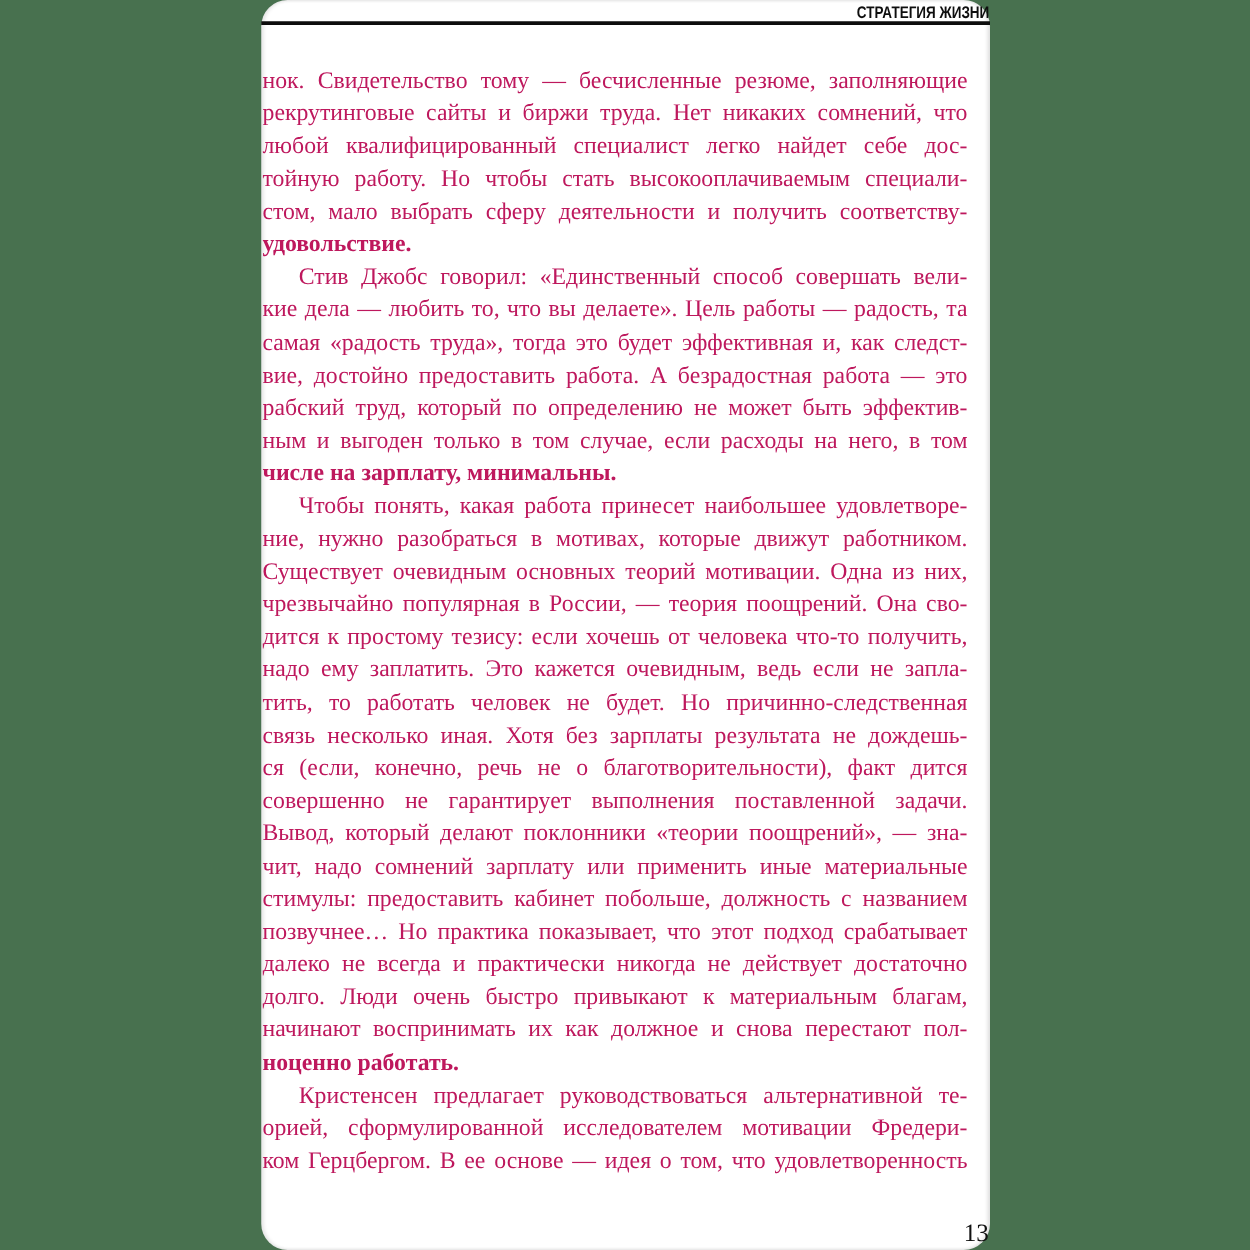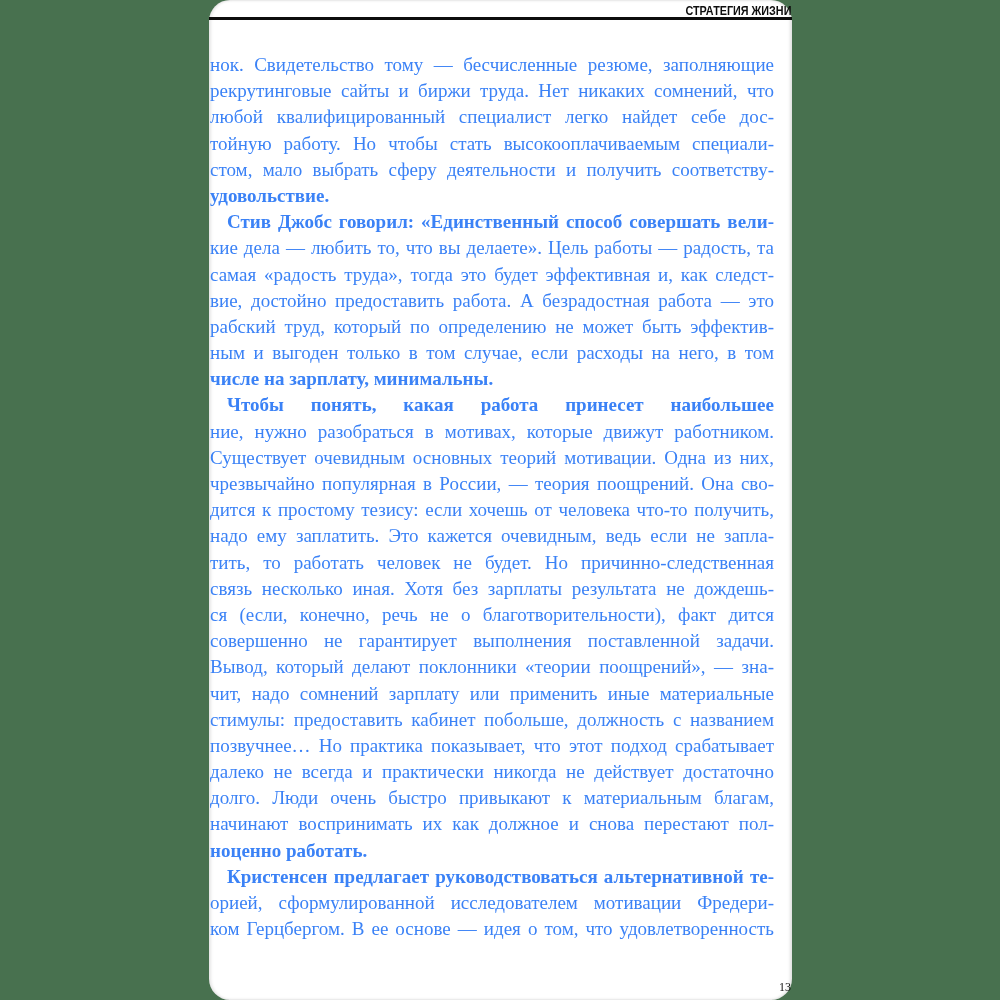--- a/index.html
+++ b/index.html
@@ -51,44 +51,43 @@
     left: 0;
     width: 100%;
     height: 3px;
     background: #0d0d0d;
   }
   .body-text {
     position: absolute;
     top: 52px;
     left: 1px;
     right: 18px;
-    color: #3b82f6;
+    color: #be185d;
     font-size: 19px;
   }
   .line {
     height: 26.2px;
     line-height: 26.2px;
     text-align: justify;
     text-align-last: justify;
     white-space: normal;
     overflow: hidden;
   }
   .line.endp {
     text-align-last: left;
     font-weight: bold;
   }
   .line.ind {
-    padding-left: 17px;
-    font-weight: bold;
+    padding-left: 29px;
   }
   .pagenum {
     position: absolute;
     right: 1px;
     bottom: 3px;
-    font-size: 12px;
+    font-size: 20px;
     line-height: 20px;
     color: #121212;
   }
 </style>
 </head>
 <body>
 
 <div class="bg" style="background: rgb(72, 113, 79);">
   <div class="page">
 

